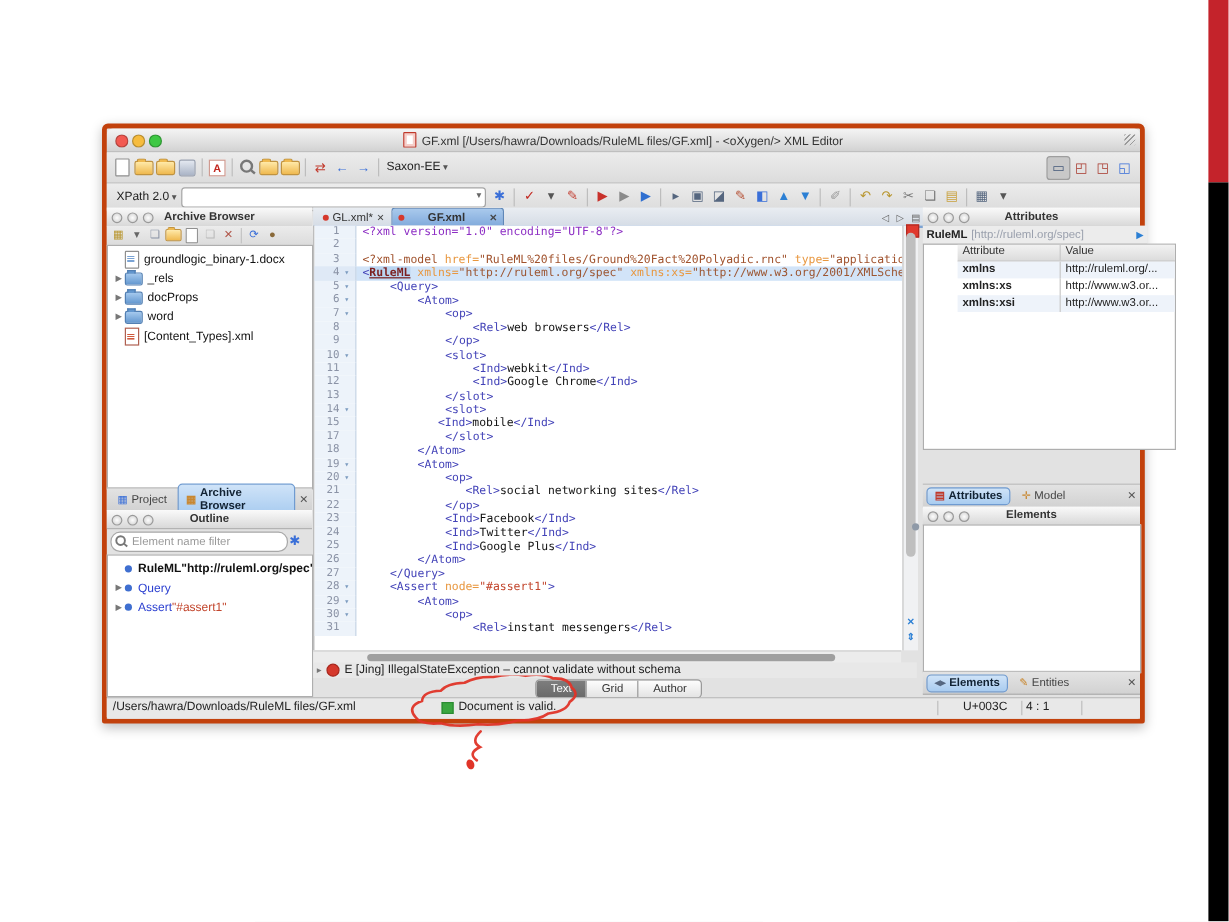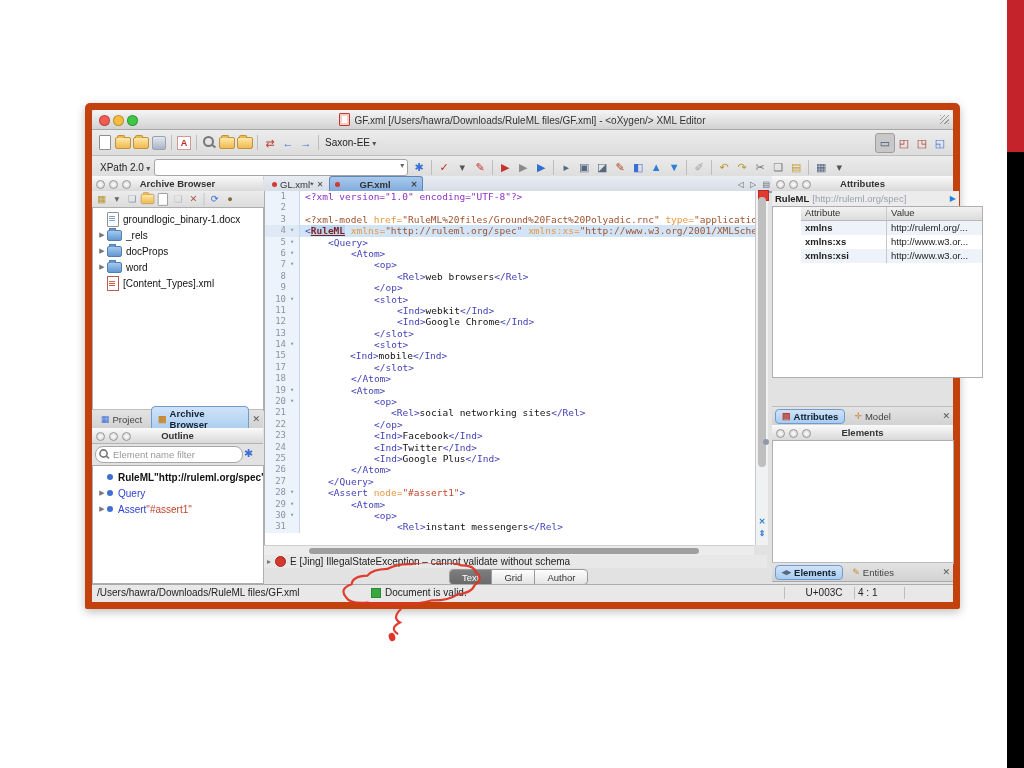--- a/index.html
+++ b/index.html
@@ -5,21 +5,21 @@
   html,body{margin:0;padding:0;background:#fff;}
   .slide{position:relative;width:1024px;height:768px;background:#fff;overflow:hidden;
          font-family:"Liberation Sans",sans-serif;}
   .slide-title{position:absolute;left:60px;top:40px;width:900px;text-align:center;
     font-size:27px;font-weight:700;color:#cf2328;letter-spacing:-0.5px;}
   .red-strip{position:absolute;left:1007px;top:0;width:17px;height:152px;background:#c4232b;}
   .black-strip{position:absolute;left:1007px;top:152px;width:17px;height:616px;background:#000;}
 
   
   .window{position:absolute;left:85px;top:103px;width:861px;height:492px;
-    border:7px solid #c2410c;border-radius:5px 5px 2px 2px;background:#e2e2e2;
+    border:4px solid #c2410c;border-radius:5px 5px 2px 2px;background:#e2e2e2;
     box-shadow:0 3px 10px rgba(0,0,0,.25);font-size:10px;color:#222;}
   .titlebar{position:absolute;left:0;top:0;right:0;height:19px;
     background:linear-gradient(#f5f5f5,#d2d2d2);border-bottom:1px solid #a9a9a9;
     border-radius:5px 5px 0 0;}
   .tl{position:absolute;top:5px;width:9px;height:9px;border-radius:50%;border:1px solid rgba(0,0,0,.25);}
   .tl.red{left:7px;background:#f25a52;}
   .tl.yellow{left:21px;background:#f6bc3e;}
   .tl.green{left:35px;background:#3ec844;}
   .wtitle{position:absolute;left:0;right:0;top:3px;text-align:center;font-size:10px;color:#333;white-space:nowrap;}
   .doc-ic{display:inline-block;width:9px;height:11px;background:#fff;border:1px solid #c0392b;
@@ -400,21 +400,21 @@
           <div class="cl"><span class="gut"><span class="ln">5</span><span class="fold">▾</span></span><span class="ct" style="padding-left: 28px;"><span class="c-tag">&lt;Query&gt;</span></span></div>
           <div class="cl"><span class="gut"><span class="ln">6</span><span class="fold">▾</span></span><span class="ct" style="padding-left: 51px;"><span class="c-tag">&lt;Atom&gt;</span></span></div>
           <div class="cl"><span class="gut"><span class="ln">7</span><span class="fold">▾</span></span><span class="ct" style="padding-left: 74px;"><span class="c-tag">&lt;op&gt;</span></span></div>
           <div class="cl"><span class="gut"><span class="ln">8</span><span class="fold"></span></span><span class="ct" style="padding-left: 97px;"><span class="c-tag">&lt;Rel&gt;</span><span class="c-plain">web browsers</span><span class="c-tag">&lt;/Rel&gt;</span></span></div>
           <div class="cl"><span class="gut"><span class="ln">9</span><span class="fold"></span></span><span class="ct" style="padding-left: 74px;"><span class="c-tag">&lt;/op&gt;</span></span></div>
           <div class="cl"><span class="gut"><span class="ln">10</span><span class="fold">▾</span></span><span class="ct" style="padding-left: 74px;"><span class="c-tag">&lt;slot&gt;</span></span></div>
           <div class="cl"><span class="gut"><span class="ln">11</span><span class="fold"></span></span><span class="ct" style="padding-left: 97px;"><span class="c-tag">&lt;Ind&gt;</span><span class="c-plain">webkit</span><span class="c-tag">&lt;/Ind&gt;</span></span></div>
           <div class="cl"><span class="gut"><span class="ln">12</span><span class="fold"></span></span><span class="ct" style="padding-left: 97px;"><span class="c-tag">&lt;Ind&gt;</span><span class="c-plain">Google Chrome</span><span class="c-tag">&lt;/Ind&gt;</span></span></div>
           <div class="cl"><span class="gut"><span class="ln">13</span><span class="fold"></span></span><span class="ct" style="padding-left: 74px;"><span class="c-tag">&lt;/slot&gt;</span></span></div>
           <div class="cl"><span class="gut"><span class="ln">14</span><span class="fold">▾</span></span><span class="ct" style="padding-left: 74px;"><span class="c-tag">&lt;slot&gt;</span></span></div>
-          <div class="cl"><span class="gut"><span class="ln">15</span><span class="fold"></span></span><span class="ct" style="padding-left: 50px;"><span class="c-tag">&lt;Ind&gt;</span><span class="c-plain">mobile</span><span class="c-tag">&lt;/Ind&gt;</span></span></div>
+          <div class="cl"><span class="gut"><span class="ln">15</span><span class="fold"></span></span><span class="ct" style="padding-left: 68px;"><span class="c-tag">&lt;Ind&gt;</span><span class="c-plain">mobile</span><span class="c-tag">&lt;/Ind&gt;</span></span></div>
           <div class="cl"><span class="gut"><span class="ln">17</span><span class="fold"></span></span><span class="ct" style="padding-left: 74px;"><span class="c-tag">&lt;/slot&gt;</span></span></div>
           <div class="cl"><span class="gut"><span class="ln">18</span><span class="fold"></span></span><span class="ct" style="padding-left: 51px;"><span class="c-tag">&lt;/Atom&gt;</span></span></div>
           <div class="cl"><span class="gut"><span class="ln">19</span><span class="fold">▾</span></span><span class="ct" style="padding-left: 51px;"><span class="c-tag">&lt;Atom&gt;</span></span></div>
           <div class="cl"><span class="gut"><span class="ln">20</span><span class="fold">▾</span></span><span class="ct" style="padding-left: 74px;"><span class="c-tag">&lt;op&gt;</span></span></div>
           <div class="cl"><span class="gut"><span class="ln">21</span><span class="fold"></span></span><span class="ct" style="padding-left: 91px;"><span class="c-tag">&lt;Rel&gt;</span><span class="c-plain">social networking sites</span><span class="c-tag">&lt;/Rel&gt;</span></span></div>
           <div class="cl"><span class="gut"><span class="ln">22</span><span class="fold"></span></span><span class="ct" style="padding-left: 74px;"><span class="c-tag">&lt;/op&gt;</span></span></div>
           <div class="cl"><span class="gut"><span class="ln">23</span><span class="fold"></span></span><span class="ct" style="padding-left: 74px;"><span class="c-tag">&lt;Ind&gt;</span><span class="c-plain">Facebook</span><span class="c-tag">&lt;/Ind&gt;</span></span></div>
           <div class="cl"><span class="gut"><span class="ln">24</span><span class="fold"></span></span><span class="ct" style="padding-left: 74px;"><span class="c-tag">&lt;Ind&gt;</span><span class="c-plain">Twitter</span><span class="c-tag">&lt;/Ind&gt;</span></span></div>
           <div class="cl"><span class="gut"><span class="ln">25</span><span class="fold"></span></span><span class="ct" style="padding-left: 74px;"><span class="c-tag">&lt;Ind&gt;</span><span class="c-plain">Google Plus</span><span class="c-tag">&lt;/Ind&gt;</span></span></div>
           <div class="cl"><span class="gut"><span class="ln">26</span><span class="fold"></span></span><span class="ct" style="padding-left: 51px;"><span class="c-tag">&lt;/Atom&gt;</span></span></div>

